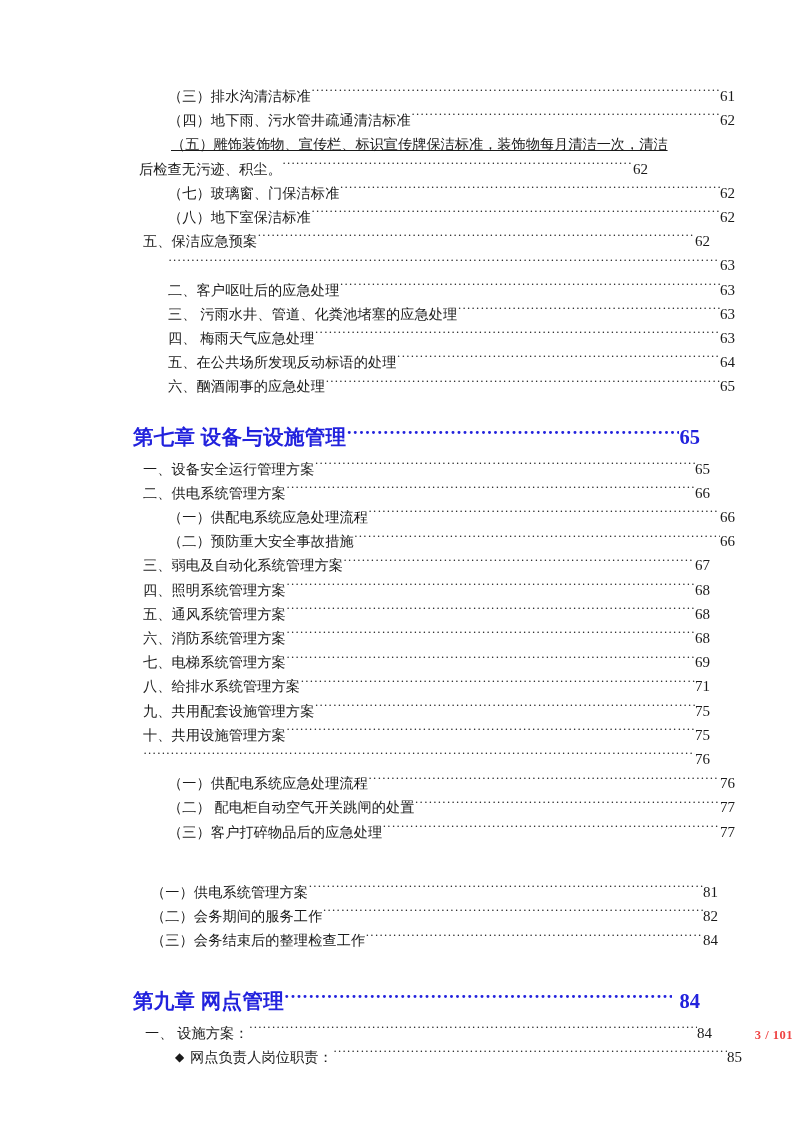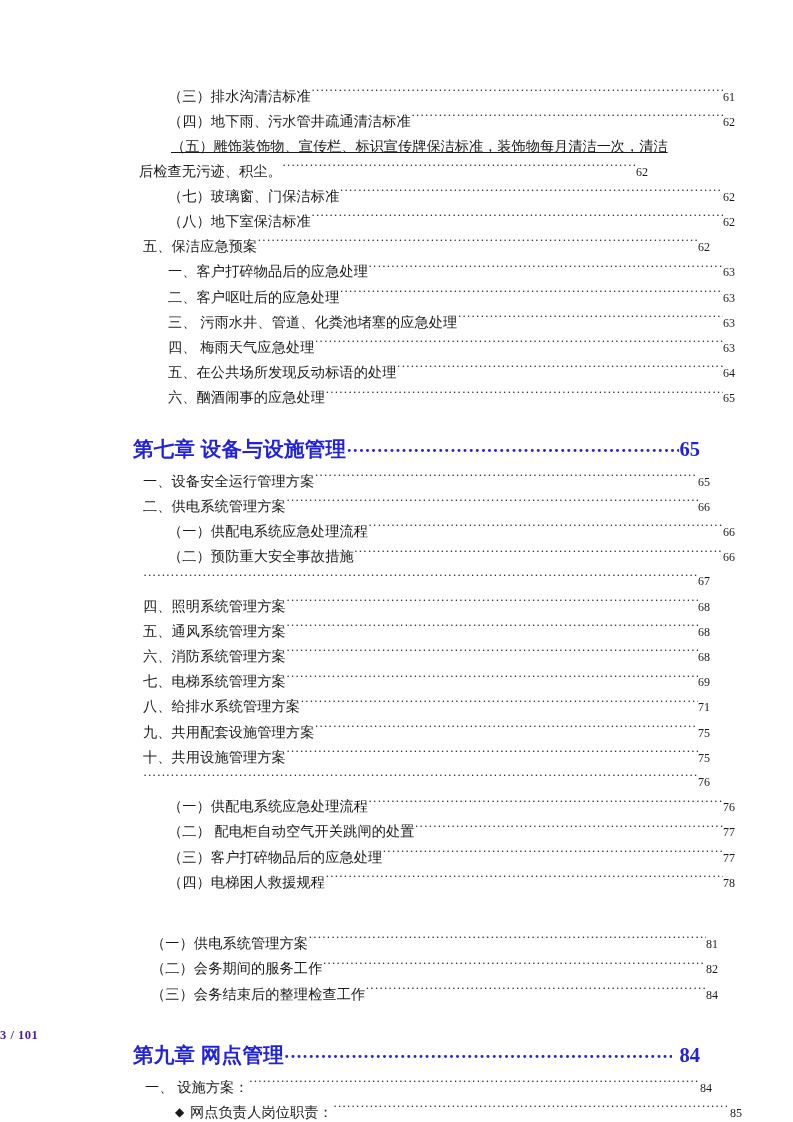--- a/index.html
+++ b/index.html
@@ -55,21 +55,21 @@
     color: #2b2b2b;
     position: absolute;
     left: 0; right: 0;
     bottom: 0.12em;
     overflow: hidden;
     white-space: nowrap;
   }
   .toc-page {
     flex: 0 0 auto;
     text-align: right;
-    font-size: 12px;
+    font-size: 15px;
     color: #1a1a1a;
   }
 
   
   .lvl-1 { padding-left: 30px; }
   .lvl-2 { padding-left: 55px; }
   .lvl-ch8 { padding-left: 38px; }
   .lvl-ch9a { padding-left: 32px; }
   .lvl-ch9b { padding-left: 62px; }
 
@@ -88,21 +88,21 @@
   .wrap-row {
     display: flex;
     align-items: baseline;
     width: 100%;
     margin-left: -32px;
   }
 
   
   .chapter-line {
     display: flex;
-    align-items: flex-end;
+    align-items: center;
     width: 100%;
     font-size: 20.5px;
     line-height: 32px;
     font-weight: bold;
     color: #2222DD;
     padding-left: 20px;
     white-space: nowrap;
   }
   .chapter-line .toc-title {
     letter-spacing: 0.3px;
@@ -130,24 +130,24 @@
     transform: translateY(-1px);
     padding-right: 2px;
   }
 
   
   #footer {
     position: absolute;
     left: 0;
     right: 0;
     top: 1028px;
-    text-align: left;
+    text-align: right;
     font-size: 12.5px;
     font-weight: bold;
-    color: #4c1d95;
+    color: #ef4444;
     font-family: "Liberation Serif", "DejaVu Serif", serif;
     letter-spacing: 0.5px;
   }
 </style>
 </head>
 <body>
 
 <div id="page">
 
   <div id="leading-entries">
@@ -178,21 +178,20 @@
         <span class="toc-title">（八）地下室保洁标准</span>
         <span class="toc-dots"></span>
         <span class="toc-page">62</span>
       </div>
       <div class="toc-line lvl-1">
         <span class="toc-title">五、保洁应急预案</span>
         <span class="toc-dots"></span>
         <span class="toc-page">62</span>
       </div>
       <div class="toc-line lvl-2">
-        <span class="toc-title">一、客户打碎物品后的应急处理</span>
         <span class="toc-dots"></span>
         <span class="toc-page">63</span>
       </div>
       <div class="toc-line lvl-2">
         <span class="toc-title">二、客户呕吐后的应急处理</span>
         <span class="toc-dots"></span>
         <span class="toc-page">63</span>
       </div>
       <div class="toc-line lvl-2">
         <span class="toc-title">三、 污雨水井、管道、化粪池堵塞的应急处理</span>
@@ -239,20 +238,21 @@
         <span class="toc-title">（一）供配电系统应急处理流程</span>
         <span class="toc-dots"></span>
         <span class="toc-page">66</span>
       </div>
       <div class="toc-line lvl-2">
         <span class="toc-title">（二）预防重大安全事故措施</span>
         <span class="toc-dots"></span>
         <span class="toc-page">66</span>
       </div>
       <div class="toc-line lvl-1">
+        <span class="toc-title">三、弱电及自动化系统管理方案</span>
         <span class="toc-dots"></span>
         <span class="toc-page">67</span>
       </div>
       <div class="toc-line lvl-1">
         <span class="toc-title">四、照明系统管理方案</span>
         <span class="toc-dots"></span>
         <span class="toc-page">68</span>
       </div>
       <div class="toc-line lvl-1">
         <span class="toc-title">五、通风系统管理方案</span>
@@ -295,25 +295,20 @@
       </div>
       <div class="toc-line lvl-2">
         <span class="toc-title">（二） 配电柜自动空气开关跳闸的处置</span>
         <span class="toc-dots"></span>
         <span class="toc-page">77</span>
       </div>
       <div class="toc-line lvl-2">
         <span class="toc-title">（三）客户打碎物品后的应急处理</span>
         <span class="toc-dots"></span>
         <span class="toc-page">77</span>
-      </div>
-      <div class="toc-line lvl-2">
-        <span class="toc-title">（四）电梯困人救援规程</span>
-        <span class="toc-dots"></span>
-        <span class="toc-page">78</span>
       </div>
     </div>
 
   <div class="gap-before-chapter"></div>
   <div class="gap-small"></div>
 
   <div class="gap-after-chapter"></div>
   <div id="chapter8-items">
       <div class="toc-line lvl-ch8">
         <span class="toc-title">（一）供电系统管理方案</span>

